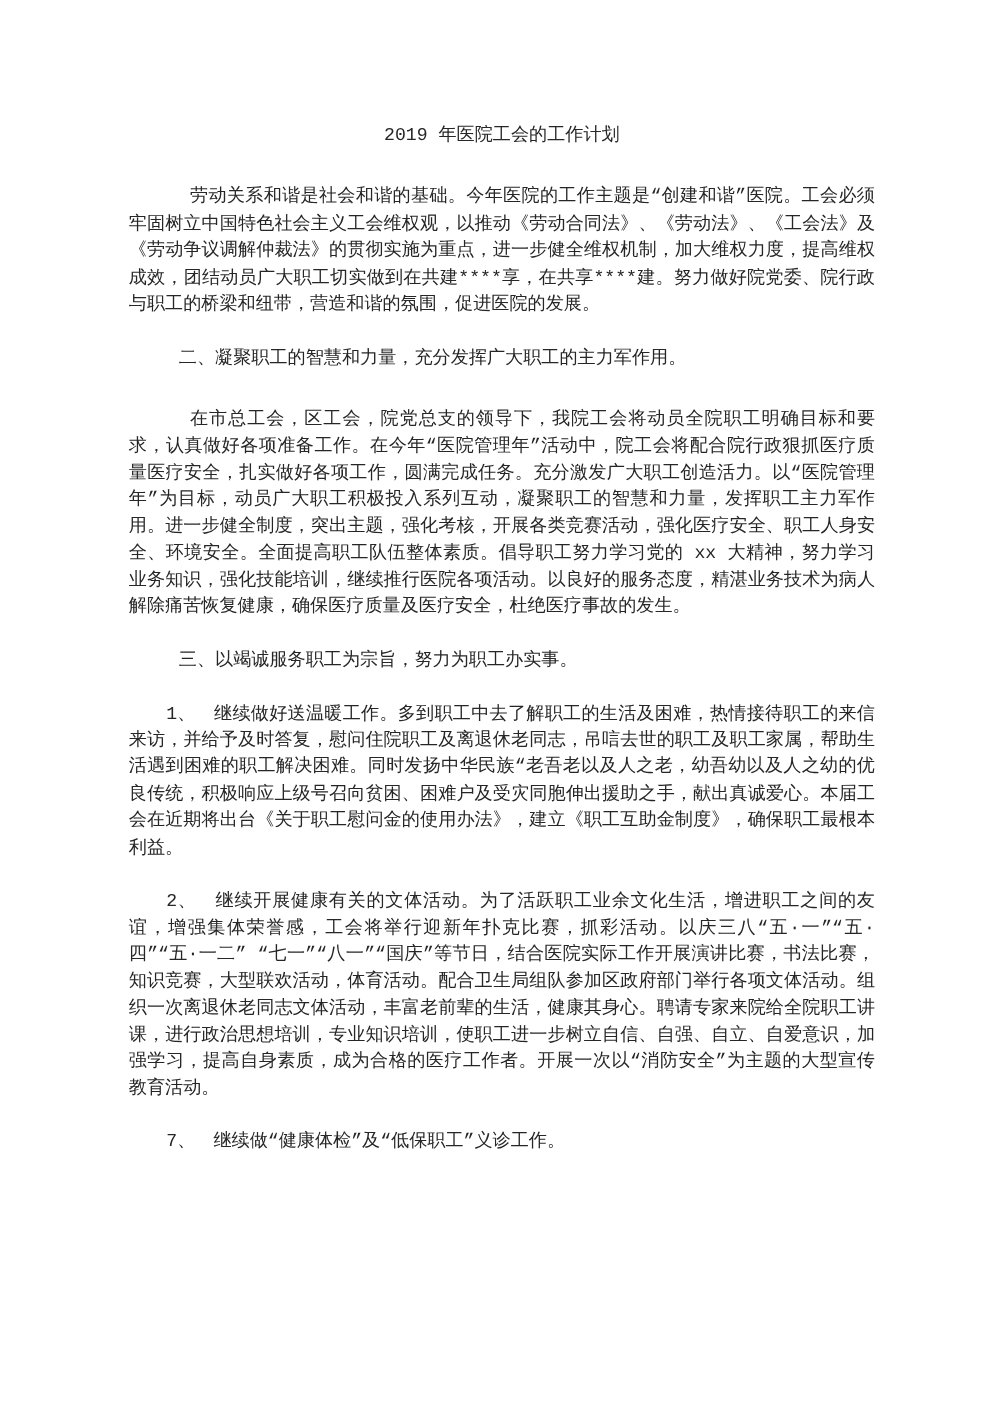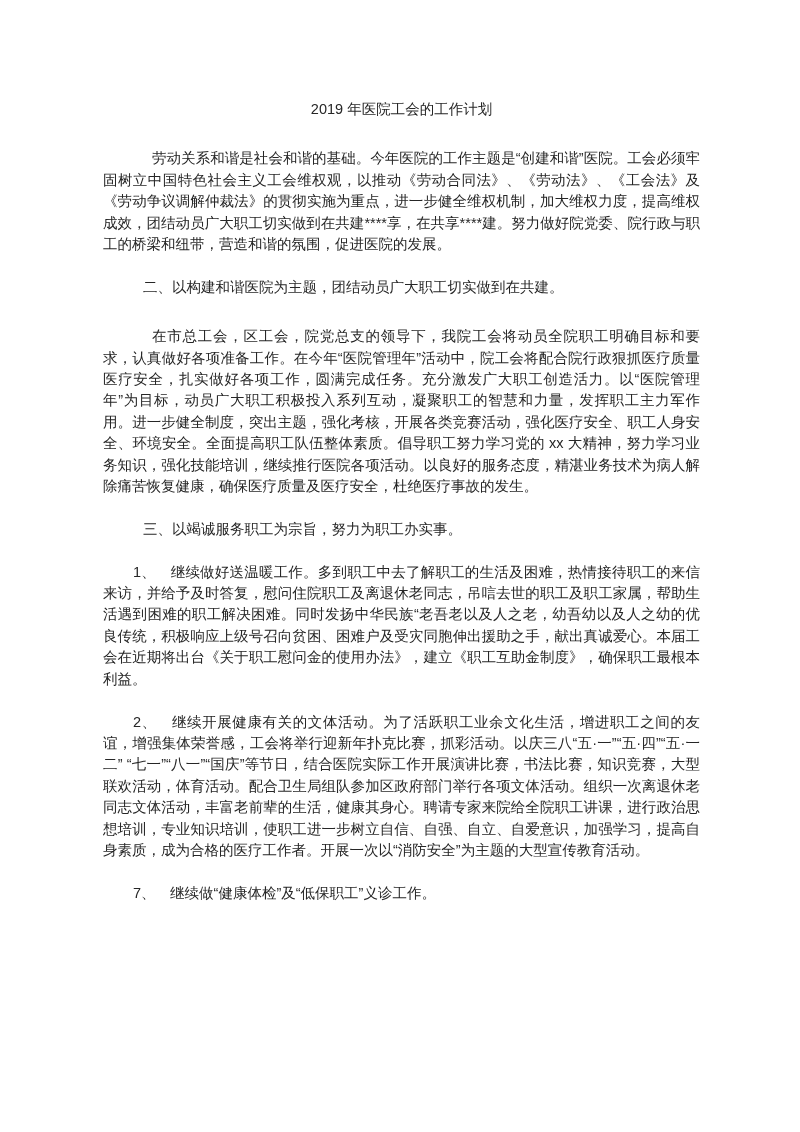--- a/index.html
+++ b/index.html
@@ -7,21 +7,21 @@
     padding: 0;
     background: #ffffff;
   }
   .page {
     position: relative;
     box-sizing: border-box;
     width: 800px;
     height: 1132px;
     background: #ffffff;
     overflow: hidden;
-    font-family: Liberation Sans, sans-serif;
+    font-family: Liberation Mono, monospace;
     font-size: 14.5px;
     line-height: 21.4px;
     color: #262626;
     padding: 99px 100px 0 103px;
   }
   .doc p {
     margin: 0 0 21.4px 0;
     text-align: justify;
     word-break: break-all;
   }
@@ -44,21 +44,21 @@
 </head>
 <body>
 
 <div class="page">
   <div class="doc">
     <p class="title">2019 年医院工会的工作计划</p>
 
 
     <p class="para">劳动关系和谐是社会和谐的基础。今年医院的工作主题是“创建和谐”医院。工会必须牢固树立中国特色社会主义工会维权观，以推动《劳动合同法》、《劳动法》、《工会法》及《劳动争议调解仲裁法》的贯彻实施为重点，进一步健全维权机制，加大维权力度，提高维权成效，团结动员广大职工切实做到在共建****享，在共享****建。努力做好院党委、院行政与职工的桥梁和纽带，营造和谐的氛围，促进医院的发展。</p>
 
-    <p class="heading">二、以构建和谐医院为主题，团结动员广大职工切实做到在共建。</p>
+    <p class="heading">二、凝聚职工的智慧和力量，充分发挥广大职工的主力军作用。</p>
 
     <p class="para">在市总工会，区工会，院党总支的领导下，我院工会将动员全院职工明确目标和要求，认真做好各项准备工作。在今年“医院管理年”活动中，院工会将配合院行政狠抓医疗质量医疗安全，扎实做好各项工作，圆满完成任务。充分激发广大职工创造活力。以“医院管理年”为目标，动员广大职工积极投入系列互动，凝聚职工的智慧和力量，发挥职工主力军作用。进一步健全制度，突出主题，强化考核，开展各类竞赛活动，强化医疗安全、职工人身安全、环境安全。全面提高职工队伍整体素质。倡导职工努力学习党的 xx 大精神，努力学习业务知识，强化技能培训，继续推行医院各项活动。以良好的服务态度，精湛业务技术为病人解除痛苦恢复健康，确保医疗质量及医疗安全，杜绝医疗事故的发生。</p>
 
     <p class="heading">三、以竭诚服务职工为宗旨，努力为职工办实事。</p>
 
 
     <p class="item">1、　继续做好送温暖工作。多到职工中去了解职工的生活及困难，热情接待职工的来信来访，并给予及时答复，慰问住院职工及离退休老同志，吊唁去世的职工及职工家属，帮助生活遇到困难的职工解决困难。同时发扬中华民族“老吾老以及人之老，幼吾幼以及人之幼的优良传统，积极响应上级号召向贫困、困难户及受灾同胞伸出援助之手，献出真诚爱心。本届工会在近期将出台《关于职工慰问金的使用办法》，建立《职工互助金制度》，确保职工最根本利益。</p>
 
     <p class="item">2、　继续开展健康有关的文体活动。为了活跃职工业余文化生活，增进职工之间的友谊，增强集体荣誉感，工会将举行迎新年扑克比赛，抓彩活动。以庆三八“五·一”“五·四”“五·一二” “七一”“八一”“国庆”等节日，结合医院实际工作开展演讲比赛，书法比赛，知识竞赛，大型联欢活动，体育活动。配合卫生局组队参加区政府部门举行各项文体活动。组织一次离退休老同志文体活动，丰富老前辈的生活，健康其身心。聘请专家来院给全院职工讲课，进行政治思想培训，专业知识培训，使职工进一步树立自信、自强、自立、自爱意识，加强学习，提高自身素质，成为合格的医疗工作者。开展一次以“消防安全”为主题的大型宣传教育活动。</p>
 

